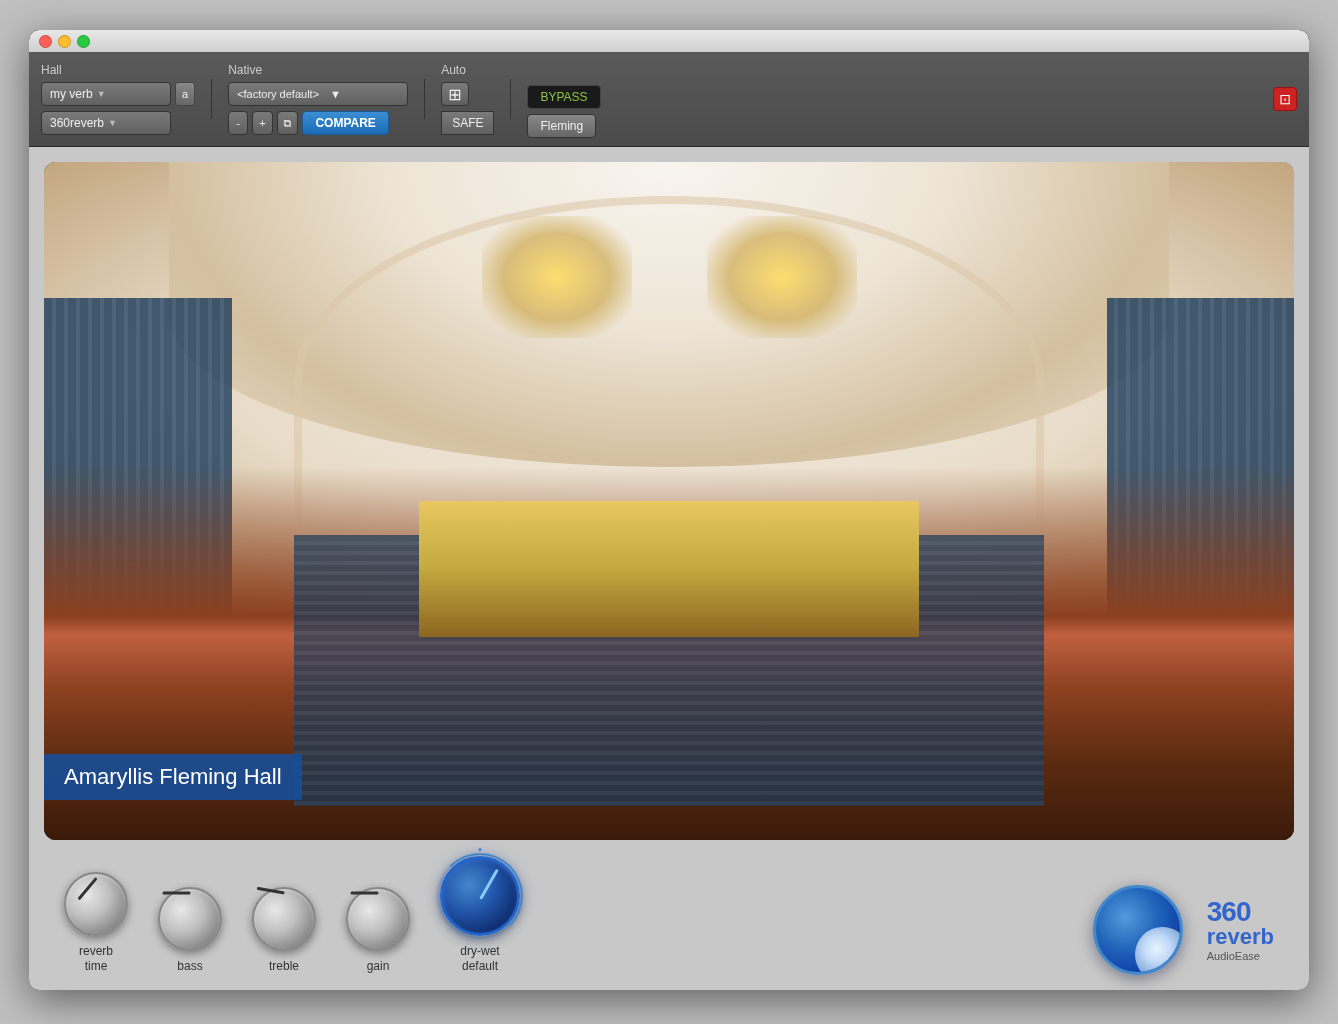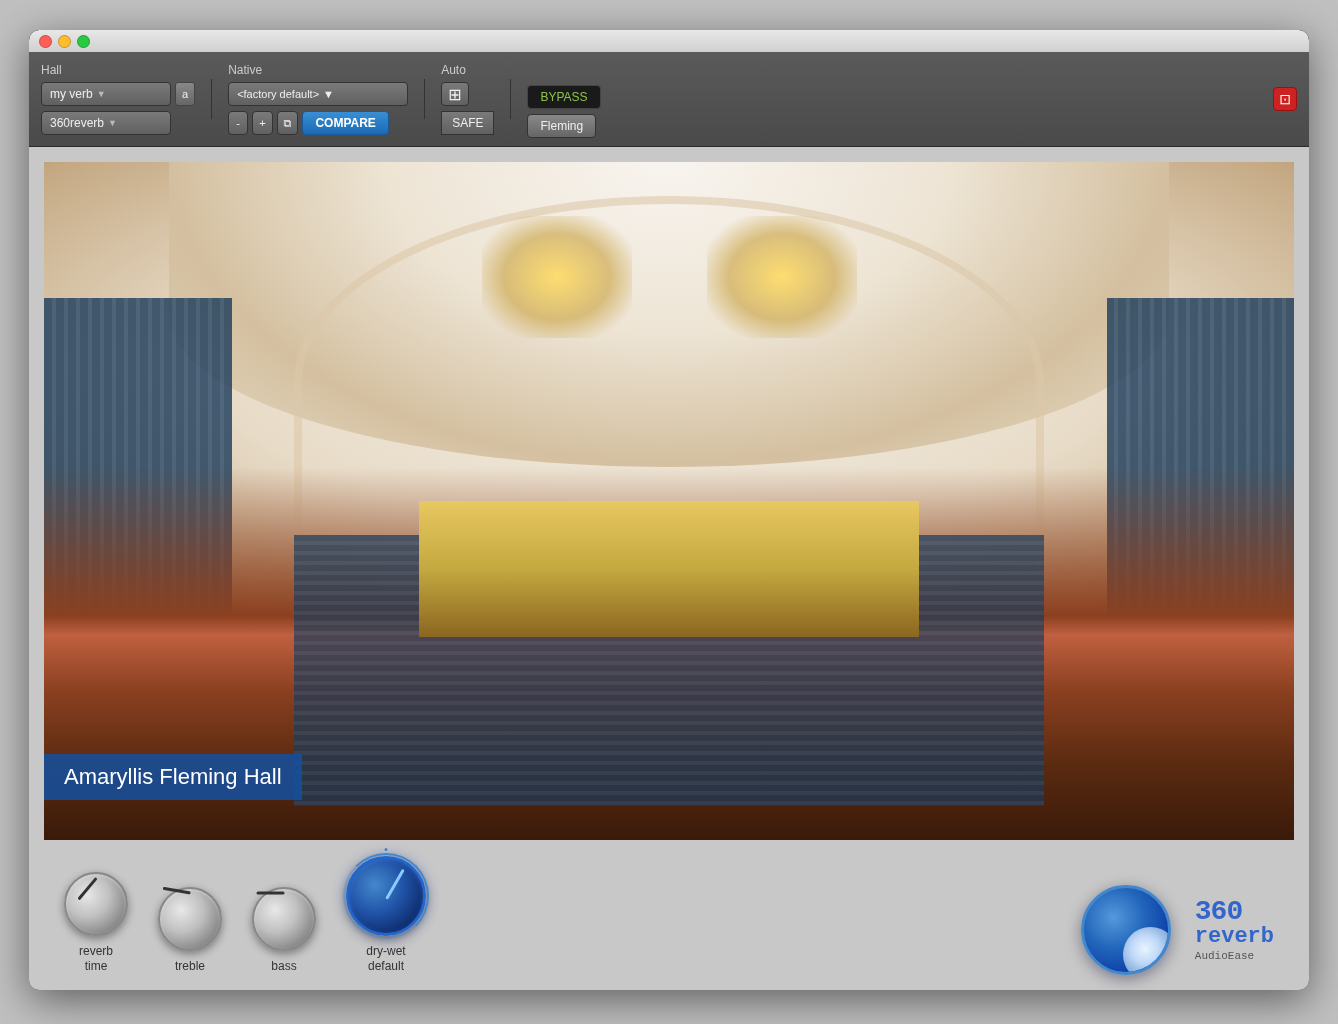--- a/index.html
+++ b/index.html
@@ -192,41 +192,41 @@
       background: linear-gradient(to bottom, #7a7a7a, #606060);
       border: 1px solid #333;
       border-radius: 4px;
       color: #eee;
       font-size: 11px;
       padding: 3px 8px;
       cursor: pointer;
       height: 24px;
       display: flex;
       align-items: center;
-      gap: 4px;
+      gap: 11px;
       min-width: 180px;
     }
     .auto-section {
       display: flex;
       flex-direction: column;
       gap: 5px;
     }
     .content-area {
       flex: 1;
       background: #c8c8c8;
       display: flex;
       flex-direction: column;
       padding: 15px;
       gap: 15px;
     }
     .venue-image-container {
       position: relative;
       flex: 1;
       background: #1a1a1a;
-      border-radius: 0;
+      border-radius: 12px;
       overflow: hidden;
     }
     .venue-label {
       position: absolute;
       top: 12px;
       right: 16px;
       color: #ccc;
       font-size: 13px;
     }
     .venue-image {
@@ -414,21 +414,20 @@
       border-radius: 50%;
       background: radial-gradient(circle at 40% 40%, #e8f4ff 0%, #c0d8f8 30%, #80aad8 60%, #4488cc 100%);
       position: absolute;
       right: -10px;
       bottom: -10px;
     }
     .logo-text-area {
       margin-left: 24px;
       display: flex;
       flex-direction: column;
-      font-family: Liberation Mono, monospace;
     }
     .logo-360 {
       font-size: 28px;
       font-weight: bold;
       color: #1a1a1a;
       line-height: 1;
       letter-spacing: -1px;
     }
     .logo-360 span {
       color: #3366cc;
@@ -601,33 +600,39 @@
         <div class="knob-group">
           <div class="knob" style="position:relative;">
             <div class="knob-indicator" style="transform: rotate(-140deg); transform-origin: bottom center; position:absolute; top:4px; left:50%; margin-left:-1.5px;"></div>
           </div>
           <span class="knob-label" style="white-space:pre;">reverb
 time</span>
         </div>
 
         <div class="knob-group">
           <div class="knob" style="position:relative;">
+            <div class="knob-indicator" style="transform: rotate(-90deg); transform-origin: bottom center; position:absolute; top:4px; left:50%; margin-left:-1.5px;"></div>
+          </div>
+          <span class="knob-label">bass</span>
+        </div>
+
+        <div class="knob-group">
+          <div class="knob" style="position:relative;">
             <div class="knob-indicator" style="transform: rotate(-80deg); transform-origin: bottom center; position:absolute; top:4px; left:50%; margin-left:-1.5px;"></div>
           </div>
           <span class="knob-label">treble</span>
         </div>
+
 
         <div class="knob-group">
           <div class="knob" style="position:relative;">
             <div class="knob-indicator" style="transform: rotate(-90deg); transform-origin: bottom center; position:absolute; top:4px; left:50%; margin-left:-1.5px;"></div>
           </div>
-          <span class="knob-label">bass</span>
-        </div>
-
-
+          <span class="knob-label">gain</span>
+        </div>
 
         <div class="knob-group">
           <div class="spread-knob-wrapper">
             <div class="knob-dot-top" style="background:#4488cc;"></div>
             <div class="knob knob-large" style="position:relative;">
               <div class="knob-outer-ring"></div>
               <div class="knob-indicator" style="background:#88ccff; height:34px; transform: rotate(30deg); transform-origin: bottom center; position:absolute; top:6px; left:50%; margin-left:-1.5px; margin-top:0;"></div>
             </div>
           </div>
           <span class="knob-label" style="white-space:pre;">dry-wet

